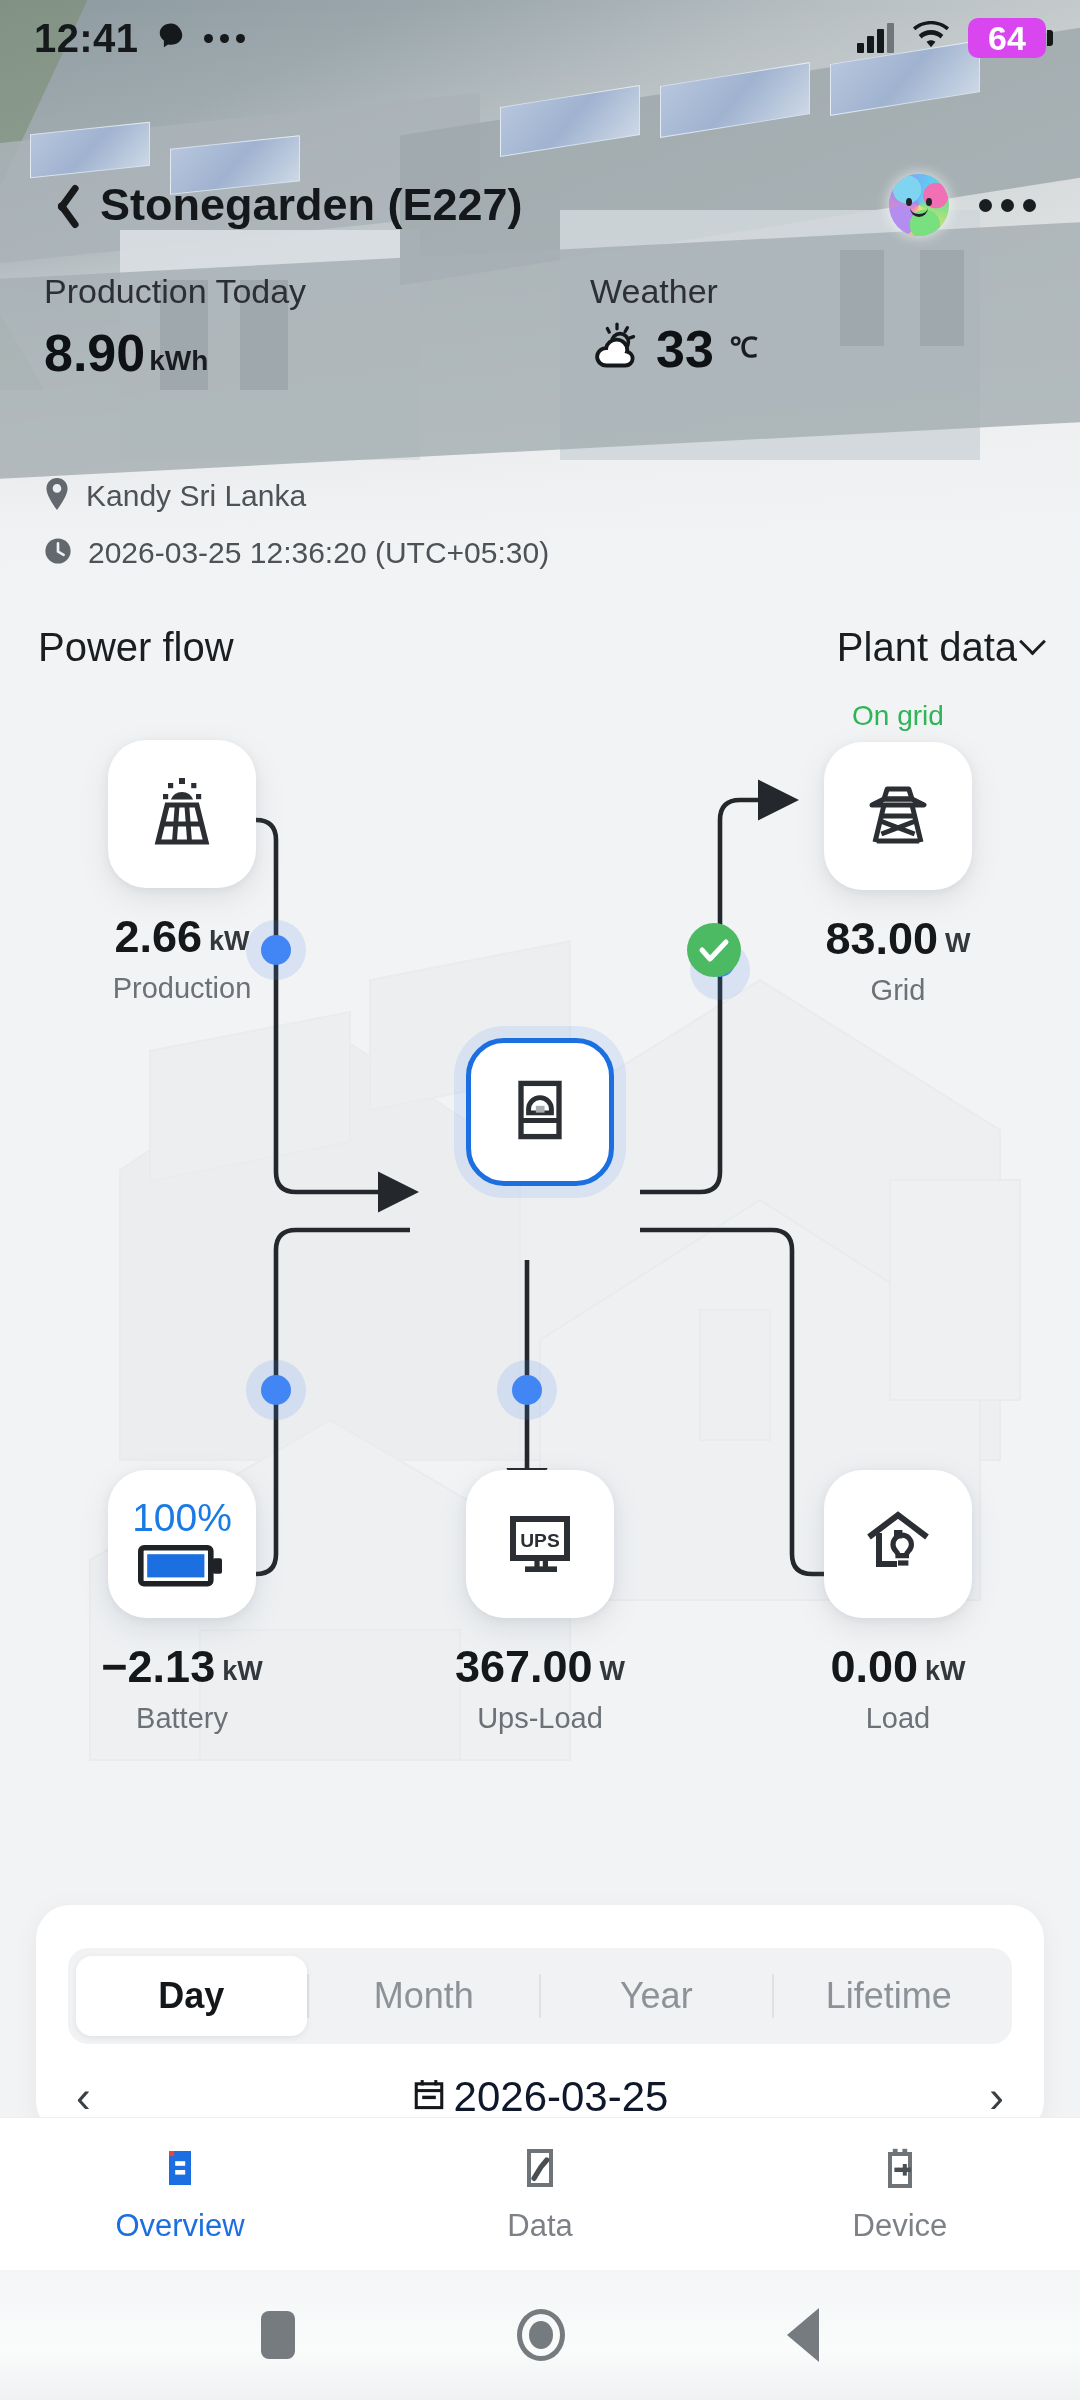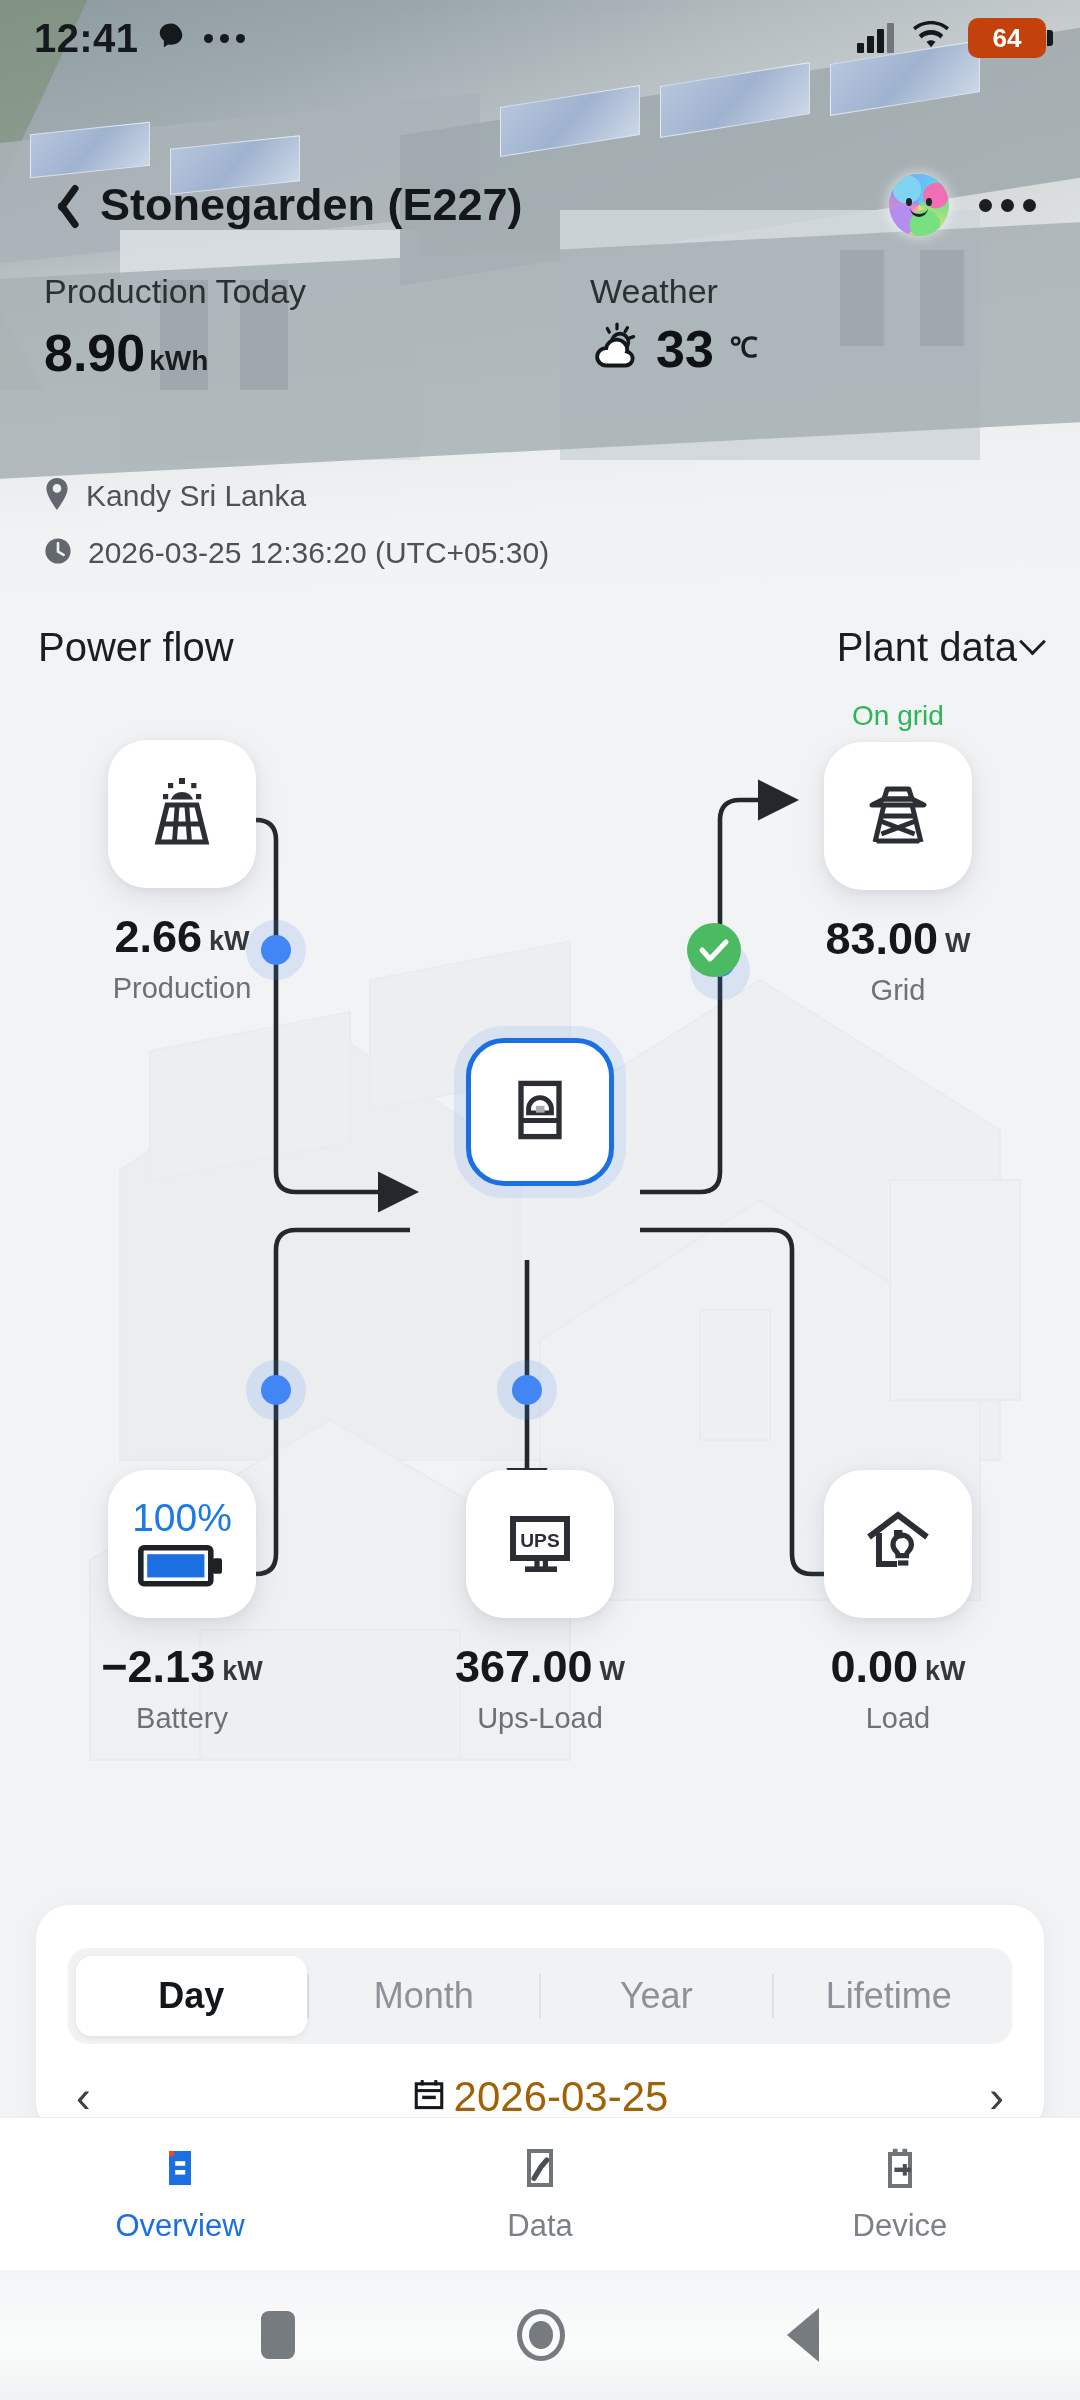--- a/index.html
+++ b/index.html
@@ -45,22 +45,22 @@
     padding:0 34px; z-index:20;
   }
   #sb-left { display:flex; align-items:center; gap:18px; }
   #sb-clock { font-size:40px; font-weight:600; color:#16191c; letter-spacing:.4px; }
   .sb-dotmenu { display:flex; gap:7px; align-items:center; }
   .sb-dotmenu i { width:9px; height:9px; background:#16191c; border-radius:50%; display:block; }
   #sb-right { display:flex; align-items:center; gap:17px; }
   #sig { display:flex; align-items:flex-end; gap:3px; height:30px; }
   #sig i { width:7px; background:#16191c; display:block; border-radius:1px; }
   #battery {
-    min-width:78px; height:40px; background:#c2410c; border-radius:10px;
-    color:#fff; font-size:26px; font-weight:700; display:flex;
+    min-width:78px; height:40px; background:#d946ef; border-radius:10px;
+    color:#fff; font-size:34px; font-weight:700; display:flex;
     align-items:center; justify-content:center; padding:0 10px; position:relative;
   }
   #battery::after{
     content:""; position:absolute; right:-7px; top:12px; width:6px; height:16px;
     background:#16191c; border-radius:0 3px 3px 0;
   }
 
   
   #navrow {
     position:absolute; left:0; top:150px; width:1080px; height:110px;
@@ -162,21 +162,21 @@
     flex:1; text-align:center; font-size:36px; color:#8d9298;
     height:80px; line-height:80px; border-radius:16px; position:relative;
   }
   .seg-item.sel { background:#fff; color:#14171a; font-weight:700; box-shadow:0 2px 6px rgba(0,0,0,.07); }
   .seg-div { width:2px; height:44px; background:#dfe1e3; flex:0 0 auto; }
   #datenav {
     position:absolute; left:40px; top:168px; width:928px;
     display:flex; align-items:center; justify-content:space-between;
   }
   .dn-chev { font-size:44px; color:#3b4044; line-height:1; }
-  #dn-label { display:flex; align-items:center; gap:8px; font-size:42px; color:#a16207; }
+  #dn-label { display:flex; align-items:center; gap:8px; font-size:42px; color:#0f172a; }
 
   
   #tabbar {
     position:absolute; left:0; bottom:130px; width:1080px; height:153px;
     background:#fff; display:flex; z-index:30; border-top:1px solid #eceeef;
   }
   .tab { flex:1; display:flex; flex-direction:column; align-items:center; justify-content:center; gap:12px; }
   .tab-label { font-size:31px; color:#7c8187; }
   .tab.sel .tab-label { color:#1b6fe0; }
 

